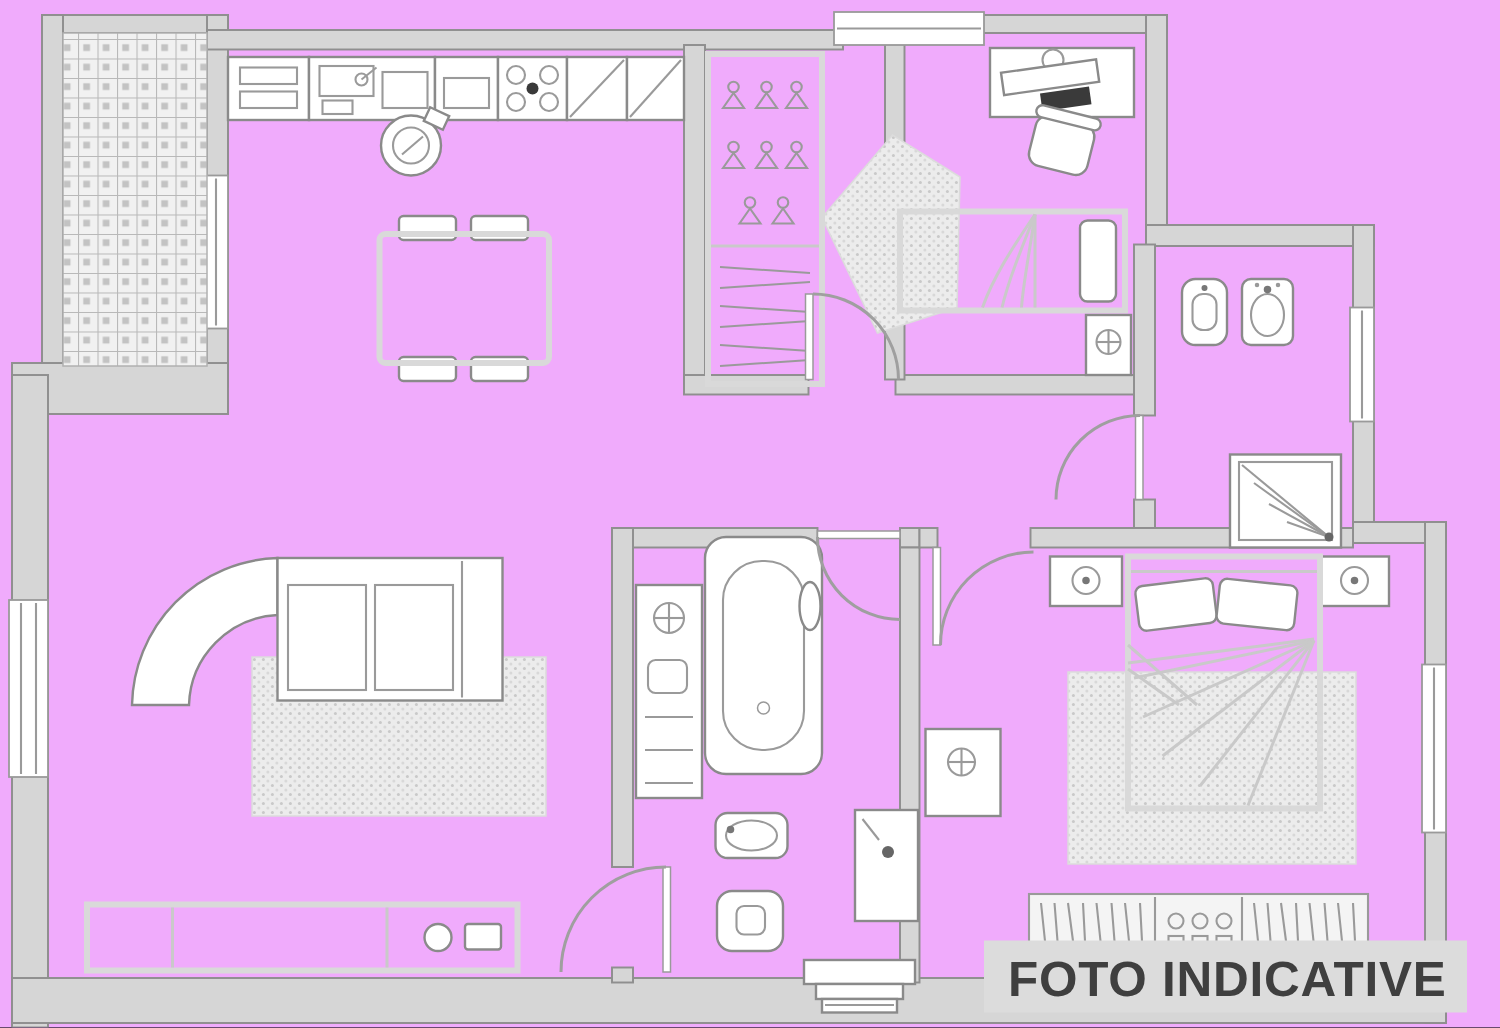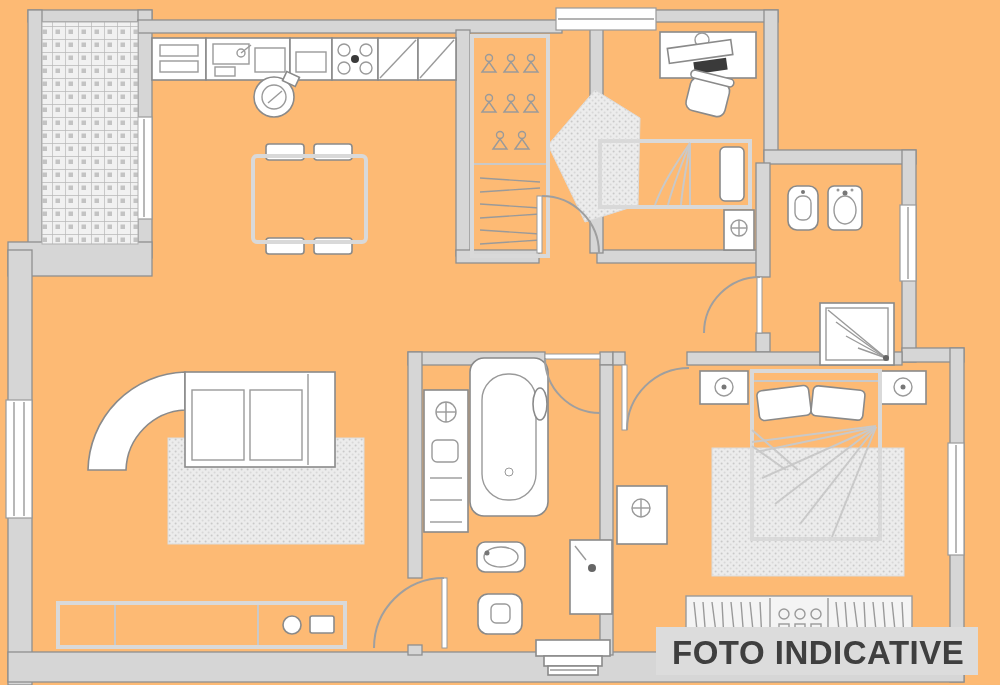--- a/index.html
+++ b/index.html
@@ -1,16 +1,16 @@
 <!DOCTYPE html>
 <html><head>
 <meta charset="utf-8">
 <style>
   html,body{margin:0;padding:0;background:#000;}
-  #stage{position:relative;width:1000px;height:685px;background:#fdba74;overflow:hidden;
+  #stage{position:relative;width:1000px;height:685px;background:#f0abfc;overflow:hidden;
          font-family:"Liberation Sans", sans-serif;}
   svg{display:block}
   .wall{fill:#d6d6d6;stroke:#8f8f8f;stroke-width:1.3;}
   .win{fill:#ffffff;stroke:#9a9a9a;stroke-width:1.2;}
   .furn{fill:#ffffff;stroke:#8a8a8a;stroke-width:1.6;}
   .furn-o{fill:none;stroke:#d9d9d9;stroke-width:4;}
   .thin{fill:none;stroke:#9a9a9a;stroke-width:1.4;}
   .lite{fill:none;stroke:#c9c9c9;stroke-width:2;}
   .arc{fill:none;stroke:#9f9f9f;stroke-width:2;}
   .leaf{fill:#ffffff;stroke:#9a9a9a;stroke-width:1;}

